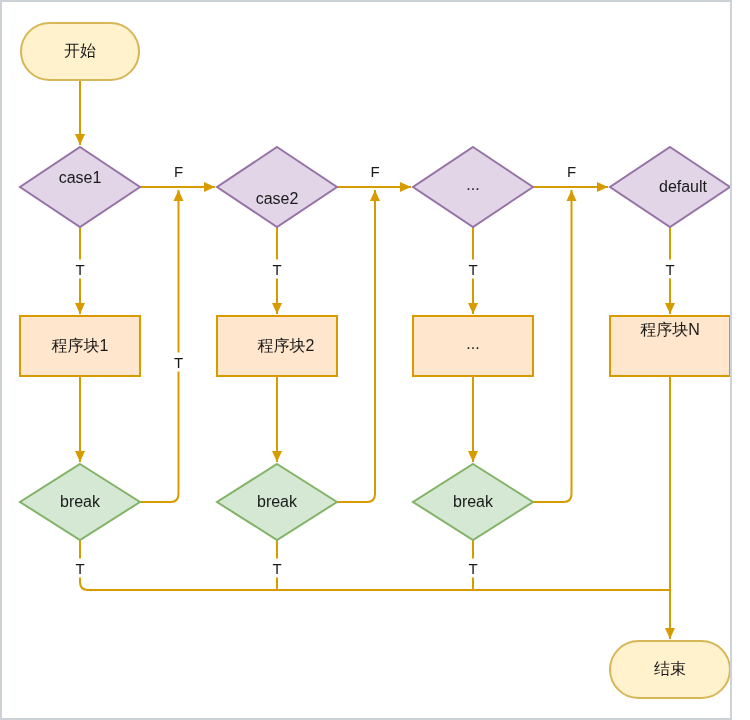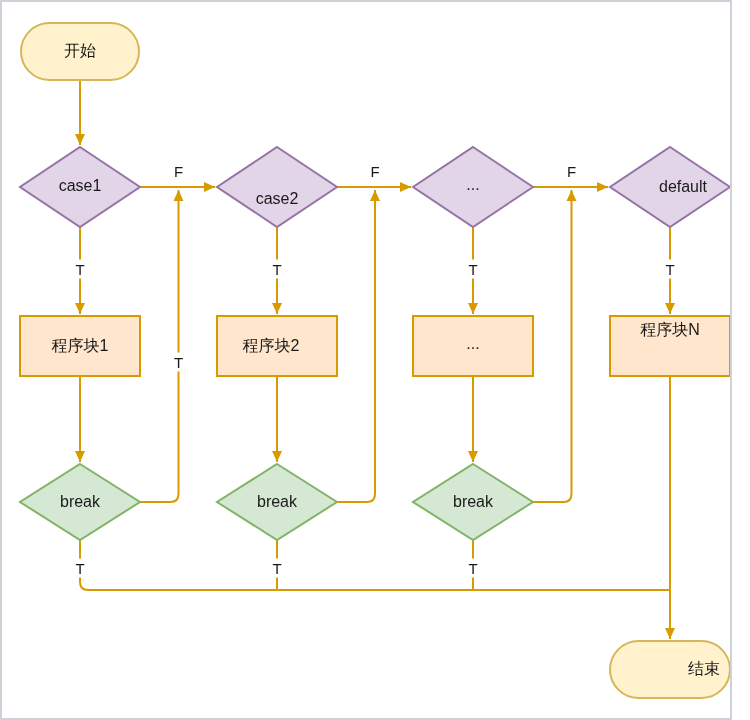--- a/index.html
+++ b/index.html
@@ -73,35 +73,35 @@
     <rect class="shape-process" x="610" y="316" width="120" height="60"></rect>
 
     <polygon class="shape-break" points="80,464 140,502 80,540 20,502"></polygon>
     <polygon class="shape-break" points="277,464 337,502 277,540 217,502"></polygon>
     <polygon class="shape-break" points="473,464 533,502 473,540 413,502"></polygon>
 
     <rect class="shape-terminal" x="610" y="641" width="120" height="57" rx="28.5" ry="28.5"></rect>
   </svg>
 
   <div class="label" style="left:80px;top:51px">开始</div>
-  <div class="label" style="left:80px;top:186px">case1</div>
+  <div class="label" style="left:80px;top:178px">case1</div>
   <div class="label" style="left:277px;top:199px">case2</div>
   <div class="label" style="left:473px;top:185px">...</div>
   <div class="label" style="left:683px;top:187px">default</div>
 
   <div class="label" style="left:80px;top:346px">程序块1</div>
-  <div class="label" style="left:271px;top:346px">程序块2</div>
+  <div class="label" style="left:286px;top:346px">程序块2</div>
   <div class="label" style="left:473px;top:344px">...</div>
   <div class="label" style="left:670px;top:330px">程序块N</div>
 
   <div class="label" style="left:80px;top:502px">break</div>
   <div class="label" style="left:277px;top:502px">break</div>
   <div class="label" style="left:473px;top:502px">break</div>
 
-  <div class="label" style="left:704px;top:669px">结束</div>
+  <div class="label" style="left:670px;top:669px">结束</div>
 
   <div class="label edge-label" style="left:178.5px;top:171px">F</div>
   <div class="label edge-label" style="left:375px;top:171px">F</div>
   <div class="label edge-label" style="left:571.5px;top:171px">F</div>
 
   <div class="label edge-label" style="left:80px;top:269px">T</div>
   <div class="label edge-label" style="left:277px;top:269px">T</div>
   <div class="label edge-label" style="left:473px;top:269px">T</div>
   <div class="label edge-label" style="left:670px;top:269px">T</div>
 

